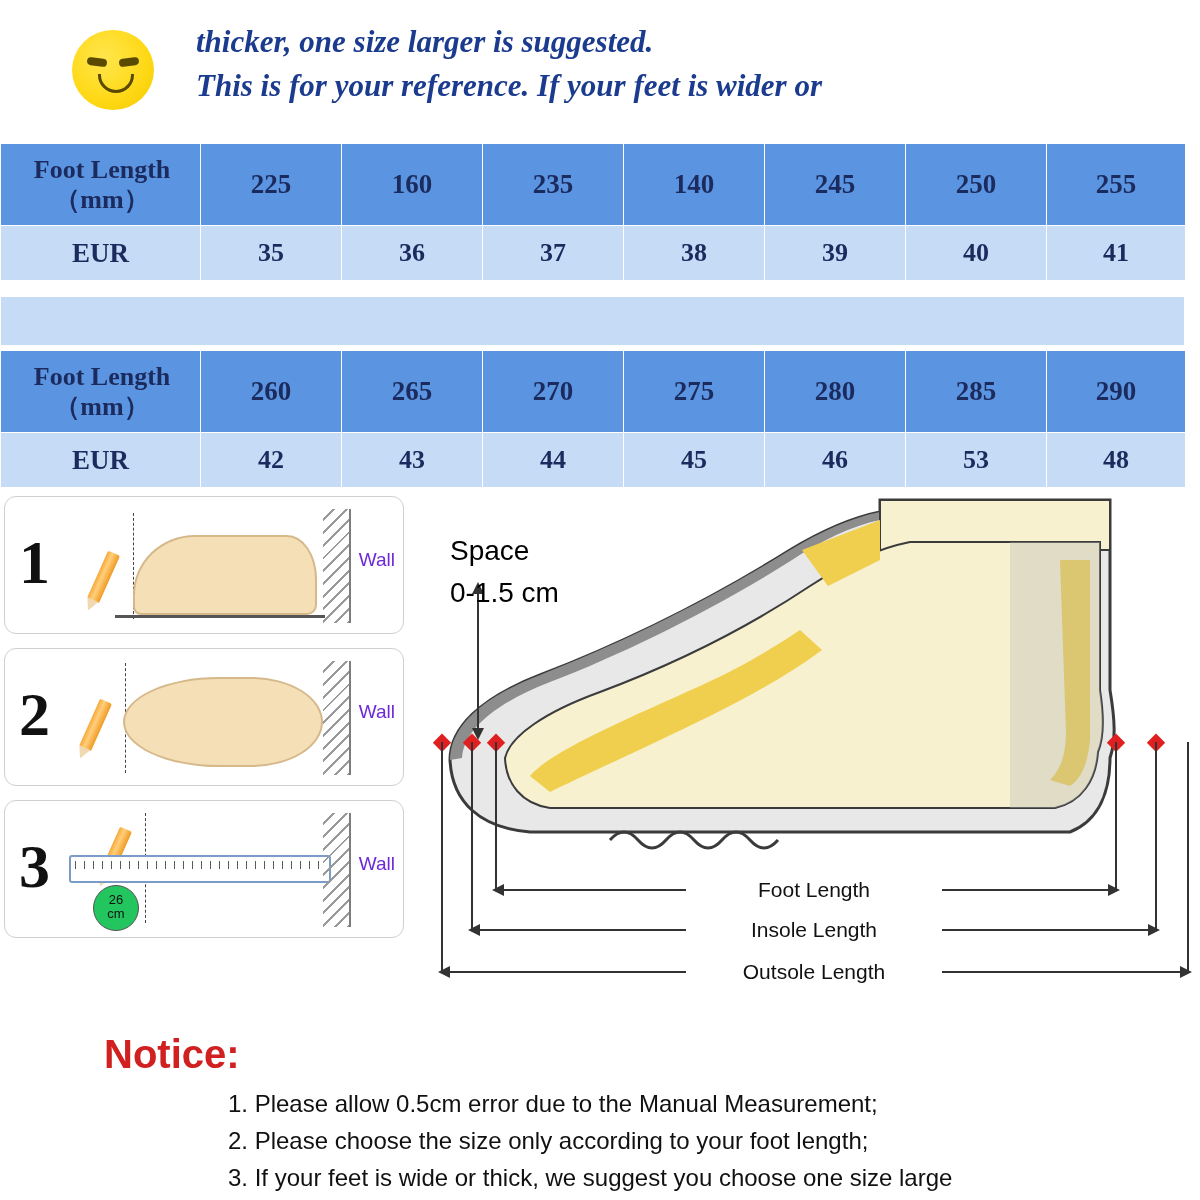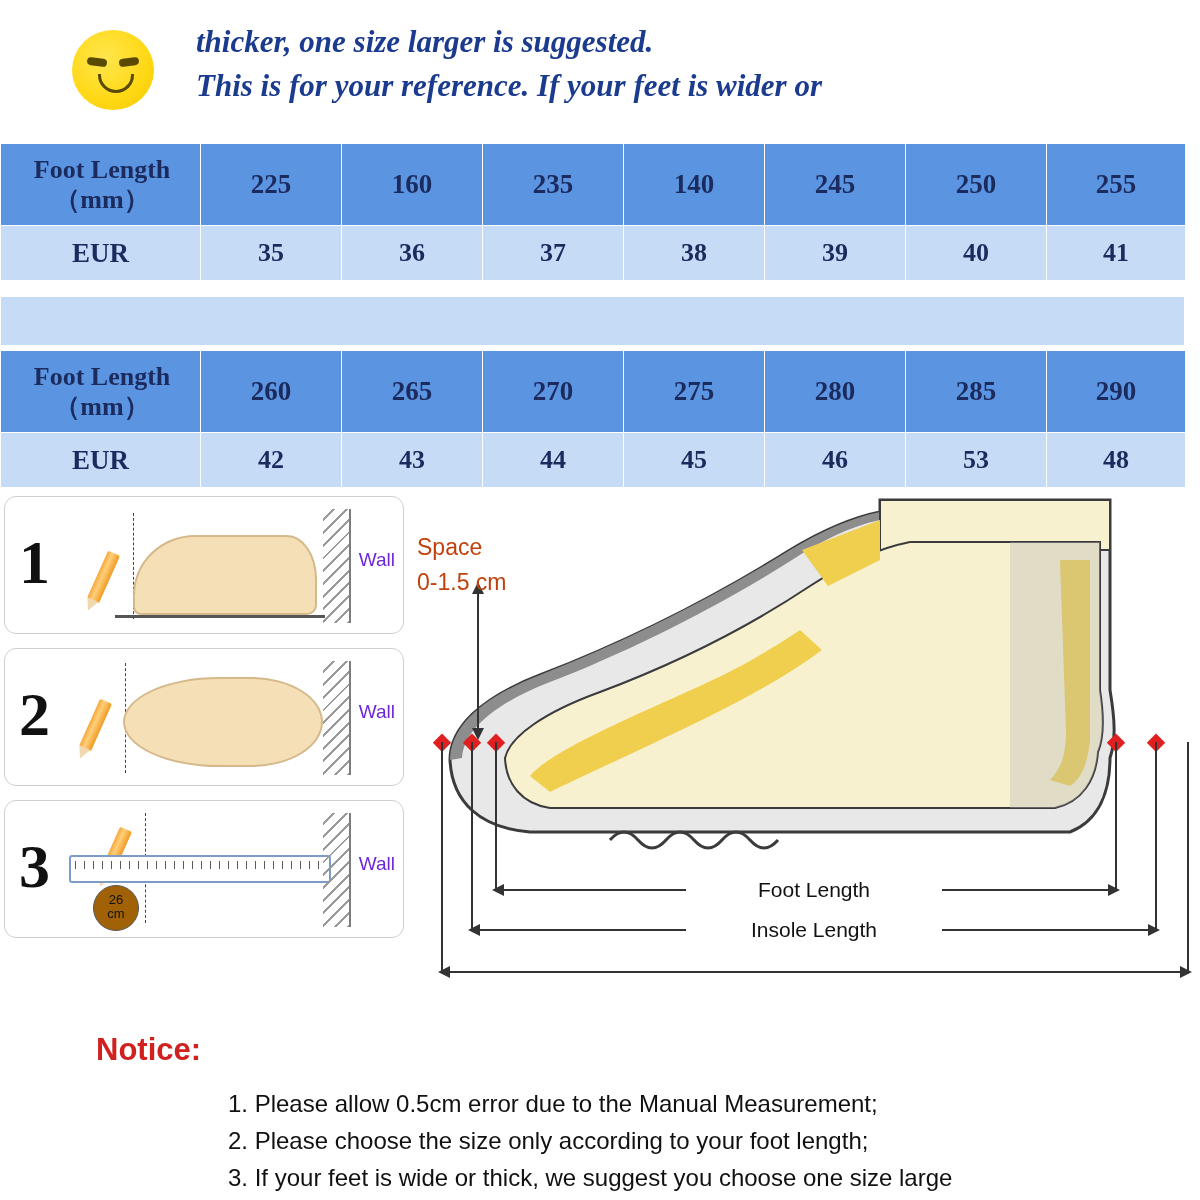--- a/index.html
+++ b/index.html
@@ -221,54 +221,54 @@
     left: 88px; top: 84px;
     width: 46px; height: 46px;
     border: 1px solid #555;
     border-radius: 50%;
     font-size: 13px;
     color: #111;
     text-align: center;
     line-height: 1.05;
     padding-top: 7px;
     box-sizing: border-box;
-    background: #a16207;
+    background: #22c55e;
   }
 
   
   .shoe-area {
     position: absolute;
     left: 410px;
     top: 490px;
     width: 790px;
     height: 530px;
   }
   .space-label {
     position: absolute;
-    left: 7px;
+    left: 40px;
     top: 40px;
-    font-size: 23px;
-    color: #c2410c;
+    font-size: 28px;
+    color: #000000;
     line-height: 1.5;
   }
   .dim-label {
     position: absolute;
     font-size: 21px;
     color: #111;
     text-align: center;
     background: #fff;
     padding: 0 8px;
   }
 
   
   .notice-title {
     position: absolute;
-    left: 96px;
+    left: 104px;
     top: 1032px;
-    font-size: 31px;
+    font-size: 40px;
     font-weight: bold;
     color: #d02020;
   }
   .notice-list {
     position: absolute;
     left: 228px;
     top: 1085px;
     width: 960px;
     font-size: 24px;
     color: #111;
@@ -464,20 +464,21 @@
       <path d="M698 394 L710 400 L698 406" fill="#333" stroke="none"></path>
       <path d="M70 434 L58 440 L70 446" fill="#333" stroke="none"></path>
       <path d="M738 434 L750 440 L738 446" fill="#333" stroke="none"></path>
       <path d="M40 476 L28 482 L40 488" fill="#333" stroke="none"></path>
       <path d="M770 476 L782 482 L770 488" fill="#333" stroke="none"></path>
     </g>
   </svg>
 
   <div class="dim-label" style="left:276px; top:388px; width:240px;">Foot Length</div>
   <div class="dim-label" style="left:276px; top:428px; width:240px;">Insole Length</div>
+  <div class="dim-label" style="left:276px; top:470px; width:240px;">Outsole Length</div>
 </div>
 
 <div class="notice-title">Notice:</div>
 <div class="notice-list">
   <div>1.  Please allow 0.5cm error due to the Manual Measurement;</div>
   <div>2.  Please choose the size only according to your foot length;</div>
   <div>3.  If your feet is wide or thick, we suggest you choose one size large</div>
 </div>
 
 </body></html>

